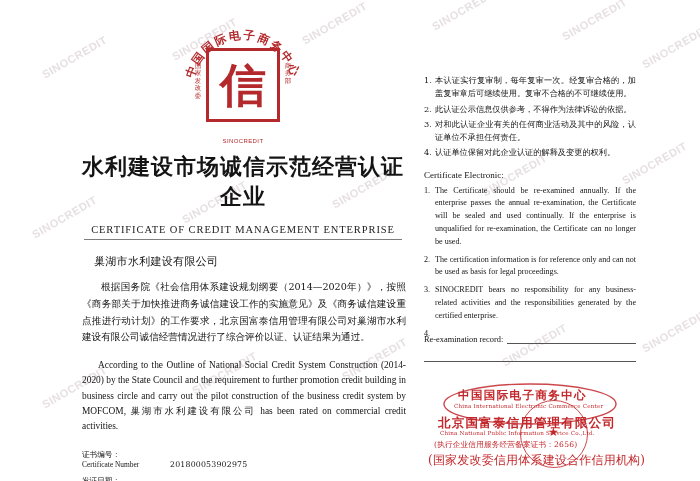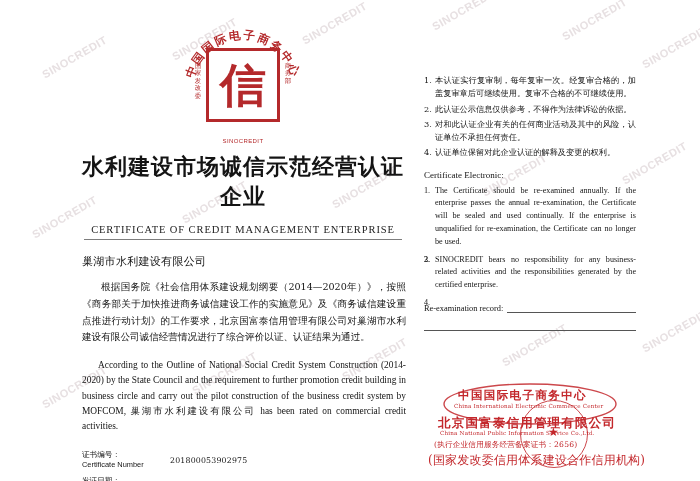--- a/index.html
+++ b/index.html
@@ -115,21 +115,21 @@
     border-bottom: 1px solid #7d7d7d;
     display: inline-block;
     width: 318px;
   }
   .company {
     font-family: "DejaVu Serif", serif;
     font-size: 11px;
     color: #111;
     text-align: left;
     margin-top: 14px;
-    margin-left: 4px;
+    margin-left: 16px;
     letter-spacing: 0.3px;
   }
   .body-cn {
     font-family: "DejaVu Serif", serif;
     font-size: 9.6px;
     line-height: 1.75;
     color: #141414;
     text-align: justify;
     margin-top: 10px;
     margin-left: 4px;
@@ -147,37 +147,37 @@
     margin-right: 2px;
     text-indent: 16px;
   }
   .meta {
     margin-top: 16px;
     margin-left: 4px;
     text-align: left;
   }
   .meta-row {
     display: flex;
-    align-items: center;
+    align-items: flex-end;
     margin-bottom: 7px;
   }
   .meta-label {
     width: 88px;
     flex: 0 0 88px;
   }
   .meta-label .cn {
     display: block;
     font-family: "DejaVu Serif", serif;
     font-size: 7.6px;
     color: #151515;
     line-height: 1.25;
   }
   .meta-label .en {
     display: block;
-    font-family: Liberation Sans, sans-serif;
+    font-family: Liberation Serif, serif;
     font-size: 7.4px;
     color: #151515;
     line-height: 1.25;
   }
   .meta-value {
     font-family: "DejaVu Serif", serif;
     font-size: 7.8px;
     color: #151515;
     padding-top: 1px;
     letter-spacing: 0.2px;
@@ -395,21 +395,21 @@
       <ul class="r-list-cn">
         <li><span class="num">1.</span><span>本认证实行复审制，每年复审一次。经复审合格的，加盖复审章后可继续使用。复审不合格的不可继续使用。</span></li>
         <li><span class="num">2.</span><span>此认证公示信息仅供参考，不得作为法律诉讼的依据。</span></li>
         <li><span class="num">3.</span><span>对和此认证企业有关的任何商业活动及其中的风险，认证单位不承担任何责任。</span></li>
         <li><span class="num">4.</span><span>认证单位保留对此企业认证的解释及变更的权利。</span></li>
       </ul>
 
       <div class="r-head-en">Certificate Electronic:</div>
       <ul class="r-list-en">
         <li><span class="num">1.</span><span>The Certificate should be re-examined annually. If the enterprise passes the annual re-examination, the Certificate will be sealed and used continually. If the enterprise is unqualified for re-examination, the Certificate can no longer be used.</span></li>
-        <li><span class="num">2.</span></li>
+        <li><span class="num">2.</span><span>The certification information is for reference only and can not be used as basis for legal proceedings.</span></li>
         <li><span class="num">3.</span><span>SINOCREDIT bears no responsibility for any business-related activities and the responsibilities generated by the certified enterprise.</span></li>
         <li><span class="num">4.</span></li>
       </ul>
 
       <div class="review">
         <div class="en-line">
           <span>Re-examination record:</span>
           <span class="rule"></span>
         </div>
         <div class="rule2"></div>

